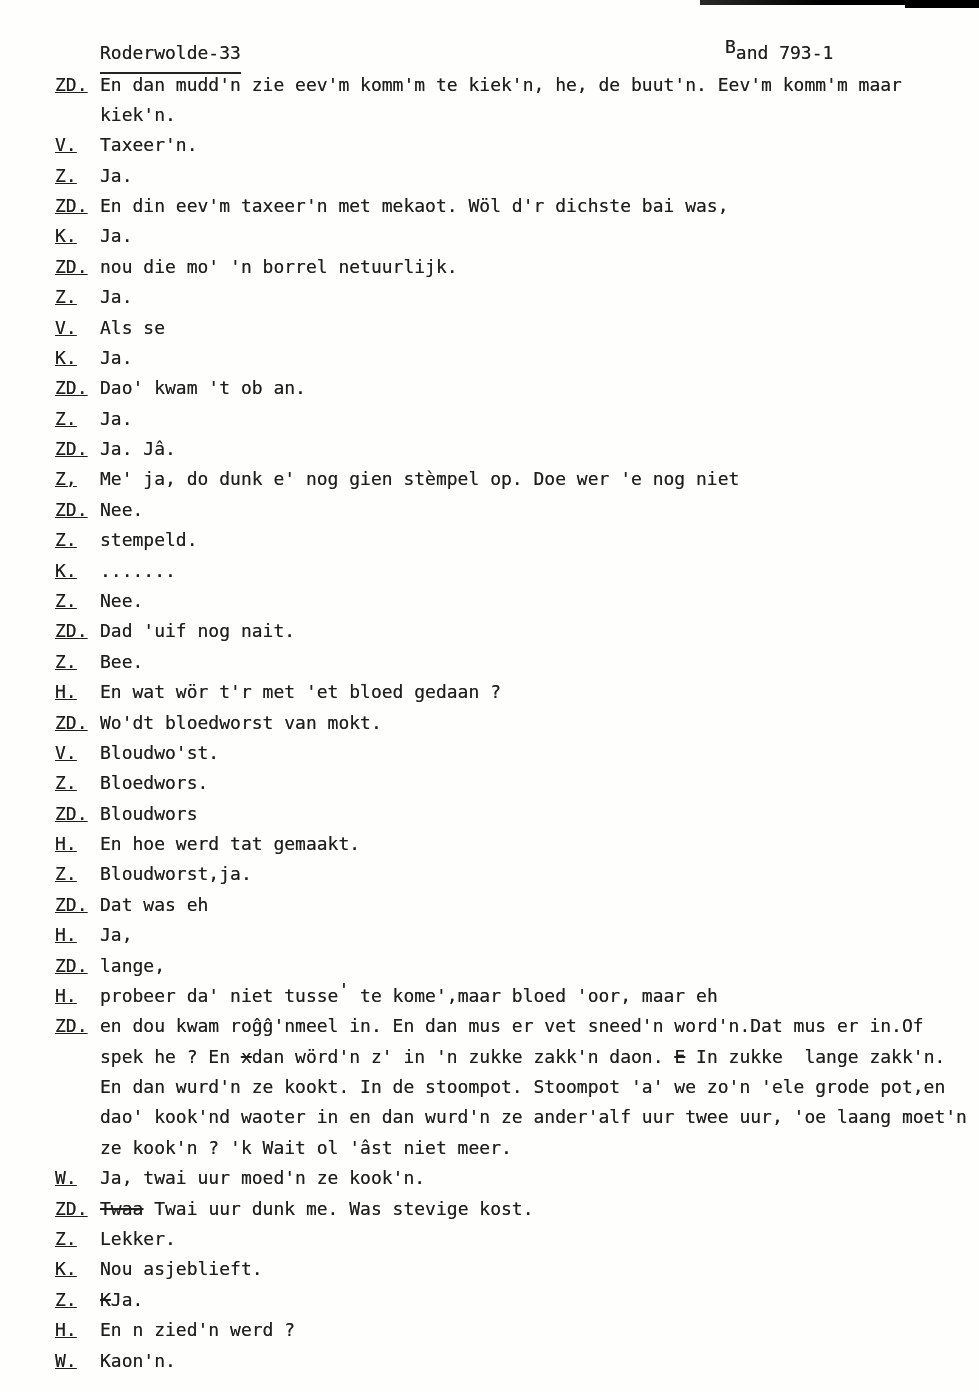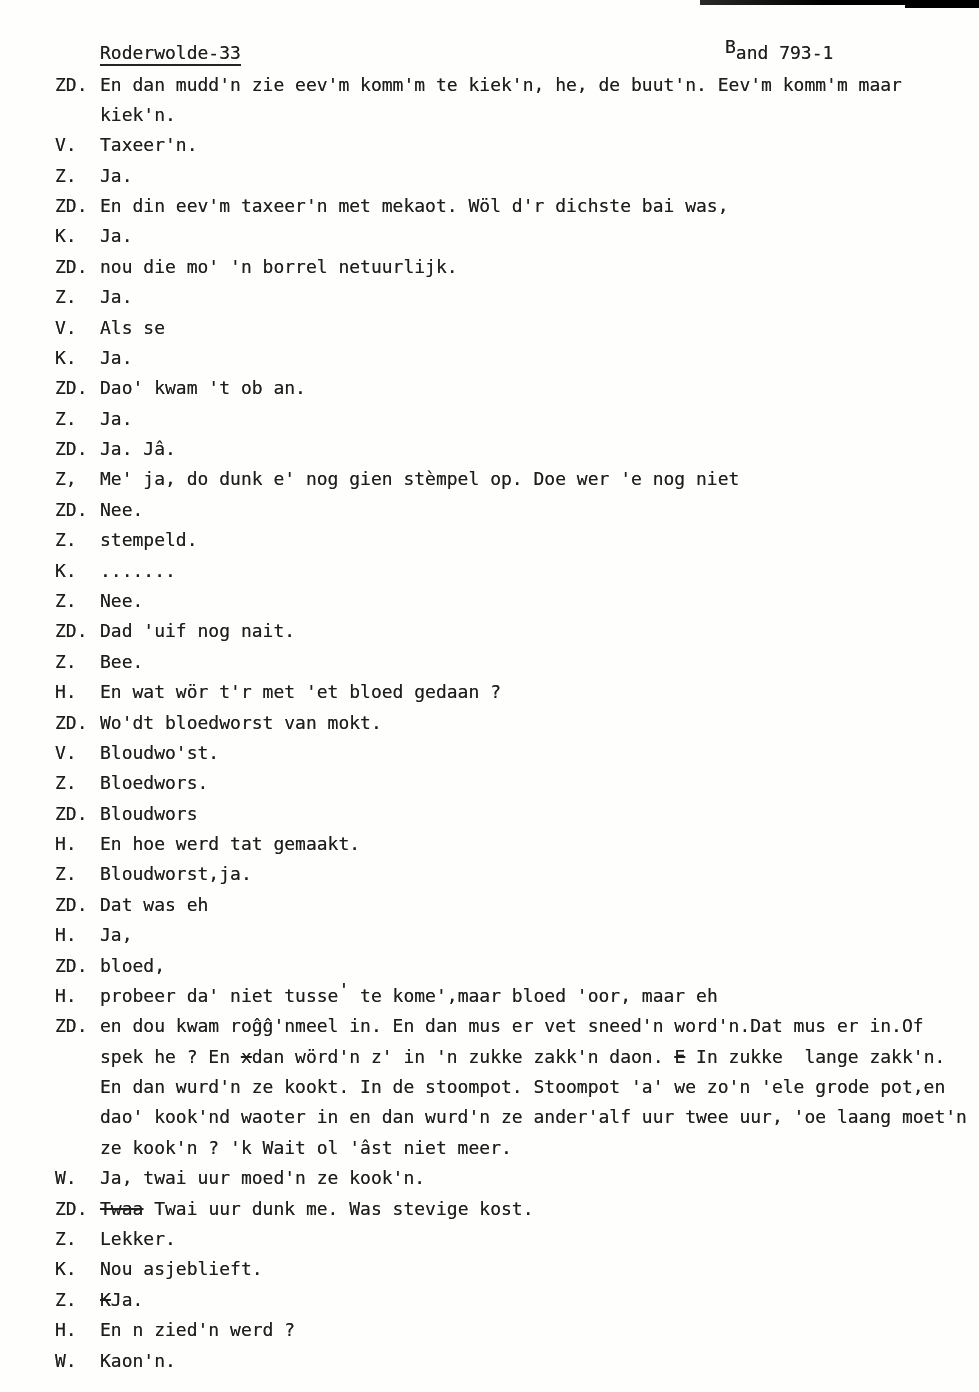--- a/index.html
+++ b/index.html
@@ -16,26 +16,26 @@
   .topbar{
     position:absolute;top:0;left:700px;width:279px;height:5px;
     background:linear-gradient(to right,#2a2a2a,#000 45%);
   }
   .topbar-thick{
     position:absolute;top:0;left:905px;width:74px;height:8px;background:#000;
   }
   .title{
     position:absolute;left:100px;top:42px;
     border-bottom:2px solid #242424;
-    padding-bottom:1px;
+    padding-bottom:9px;
     white-space:pre;
   }
   .band{position:absolute;left:725px;top:42px;white-space:pre;}
   .row{position:absolute;left:0;width:979px;white-space:pre;}
-  .speaker{position:absolute;left:55px;white-space:pre;}
+  .speaker{position:absolute;left:55px;white-space:pre;text-decoration:underline;}
   .text{position:absolute;left:100px;white-space:pre;}
   .strike{text-decoration:line-through;text-decoration-thickness:2px;}
   .raise{position:relative;top:-6px;}
 </style>
 </head>
 <body>
 
 <div class="page">
   <div class="topbar"></div>
   <div class="topbar-thick"></div>
@@ -67,21 +67,21 @@
       <div class="row" style="top: 650.7px;"><span class="speaker">Z.</span><span class="text">Bee.</span></div>
       <div class="row" style="top: 681.1px;"><span class="speaker">H.</span><span class="text">En wat wör t'r met 'et bloed gedaan ?</span></div>
       <div class="row" style="top: 711.5px;"><span class="speaker">ZD.</span><span class="text">Wo'dt bloedworst van mokt.</span></div>
       <div class="row" style="top: 741.9px;"><span class="speaker">V.</span><span class="text">Bloudwo'st.</span></div>
       <div class="row" style="top: 772.2px;"><span class="speaker">Z.</span><span class="text">Bloedwors.</span></div>
       <div class="row" style="top: 802.6px;"><span class="speaker">ZD.</span><span class="text">Bloudwors</span></div>
       <div class="row" style="top: 833px;"><span class="speaker">H.</span><span class="text">En hoe werd tat gemaakt.</span></div>
       <div class="row" style="top: 863.4px;"><span class="speaker">Z.</span><span class="text">Bloudworst,ja.</span></div>
       <div class="row" style="top: 893.8px;"><span class="speaker">ZD.</span><span class="text">Dat was eh</span></div>
       <div class="row" style="top: 924.1px;"><span class="speaker">H.</span><span class="text">Ja,</span></div>
-      <div class="row" style="top: 954.5px;"><span class="speaker">ZD.</span><span class="text">bloed,</span></div>
+      <div class="row" style="top: 954.5px;"><span class="speaker">ZD.</span><span class="text">lange,</span></div>
       <div class="row" style="top: 984.9px;"><span class="speaker">H.</span><span class="text"><span>probeer da' niet tusse</span><span class="raise">'</span><span> te kome',maar bloed 'oor, maar eh</span></span></div>
       <div class="row" style="top: 1015.3px;"><span class="speaker">ZD.</span><span class="text">en dou kwam roĝĝ'nmeel in. En dan mus er vet sneed'n word'n.Dat mus er in.Of</span></div>
       <div class="row" style="top: 1045.7px;"><span class="speaker"></span><span class="text"><span>spek he ? En </span><span class="strike">x</span><span>dan wörd'n z' in 'n zukke zakk'n daon. </span><span class="strike">E</span><span> In zukke  lange zakk'n.</span></span></div>
       <div class="row" style="top: 1076px;"><span class="speaker"></span><span class="text">En dan wurd'n ze kookt. In de stoompot. Stoompot 'a' we zo'n 'ele grode pot,en</span></div>
       <div class="row" style="top: 1106.4px;"><span class="speaker"></span><span class="text">dao' kook'nd waoter in en dan wurd'n ze ander'alf uur twee uur, 'oe laang moet'n</span></div>
       <div class="row" style="top: 1136.8px;"><span class="speaker"></span><span class="text">ze kook'n ? 'k Wait ol 'âst niet meer.</span></div>
       <div class="row" style="top: 1167.2px;"><span class="speaker">W.</span><span class="text">Ja, twai uur moed'n ze kook'n.</span></div>
       <div class="row" style="top: 1197.6px;"><span class="speaker">ZD.</span><span class="text"><span class="strike">Twaa</span><span> Twai uur dunk me. Was stevige kost.</span></span></div>
       <div class="row" style="top: 1227.9px;"><span class="speaker">Z.</span><span class="text">Lekker.</span></div>
       <div class="row" style="top: 1258.3px;"><span class="speaker">K.</span><span class="text">Nou asjeblieft.</span></div>

